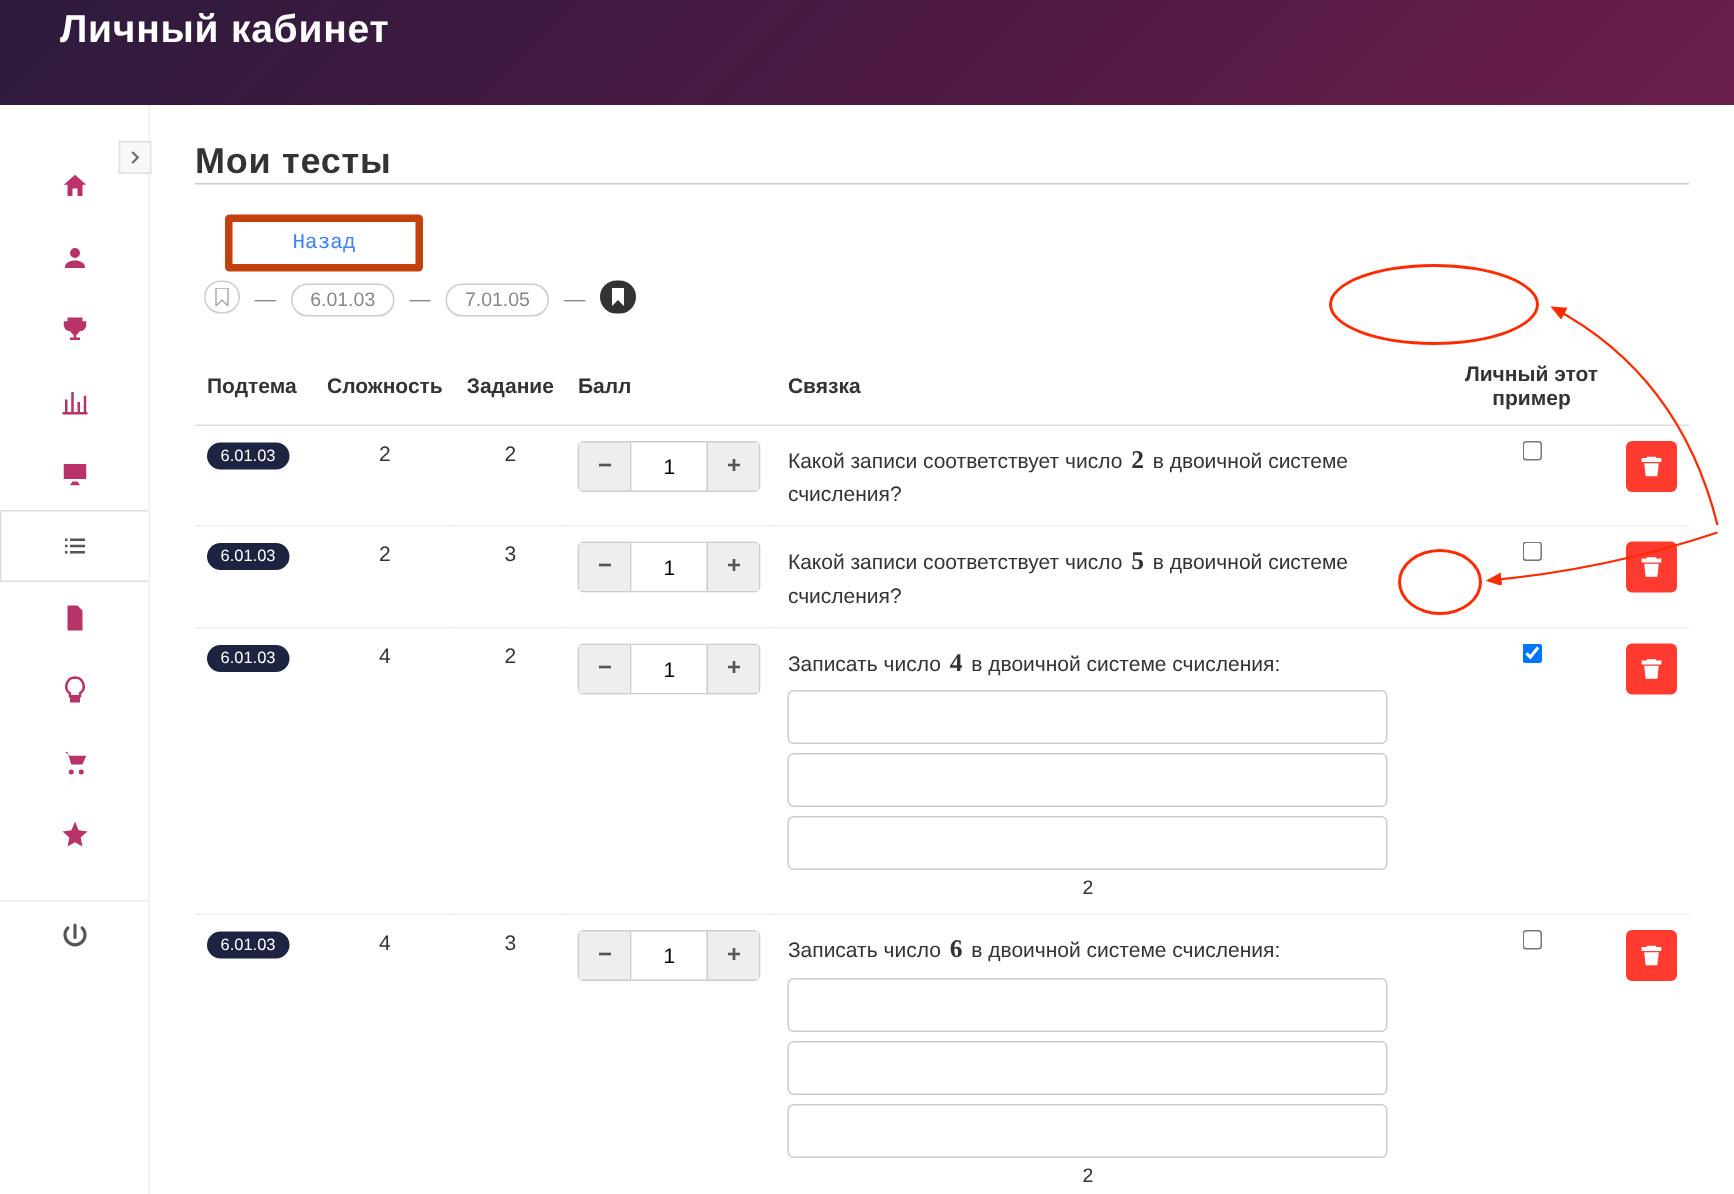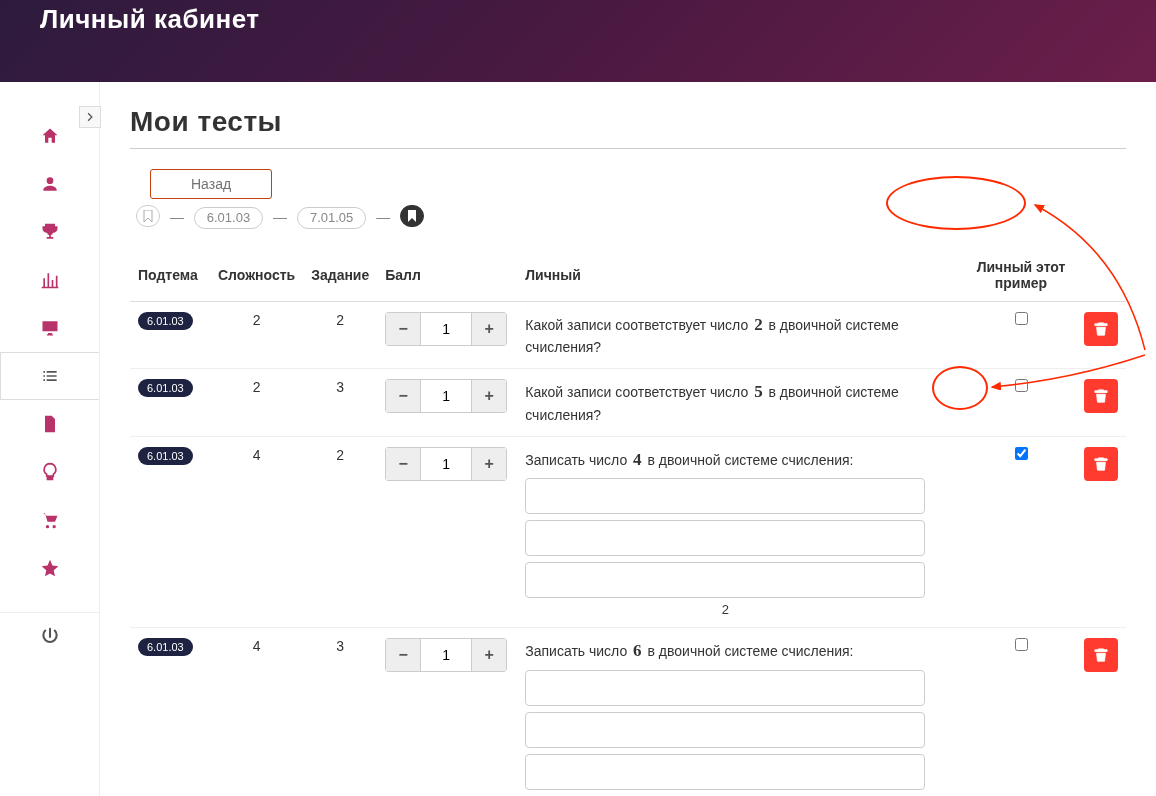--- a/index.html
+++ b/index.html
@@ -7,21 +7,21 @@
   font-family: -apple-system, BlinkMacSystemFont, "Segoe UI", Arial, sans-serif;
   background: #fff;
   color: #333;
   width: 1156px;
   height: 796px;
   overflow: hidden;
   position: relative;
 }
 .header {
   background: linear-gradient(135deg, #2d1b3d 0%, #4a1942 50%, #6b1f4a 100%);
-  height: 82px;
+  height: 70px;
   padding: 0 40px;
   display: flex;
   align-items: flex-start;
 }
 .header-title {
   color: #fff;
   font-size: 26px;
   font-weight: 600;
   letter-spacing: 0.5px;
   margin-top: 4px;
@@ -62,37 +62,37 @@
   color: #555;
 }
 .sidebar-item svg { width: 20px; height: 20px; fill: currentColor; }
 .sidebar-power { border-top: 1px solid #eee; margin-top: 20px; color: #555; }
 .main {
   flex: 1;
   padding: 24px 30px 0 30px;
   overflow-y: auto;
 }
 .page-title {
-  font-size: 28px;
+  font-size: 24px;
   font-weight: 600;
   color: #333;
-  margin-bottom: 10px;
   letter-spacing: 0.5px;
 }
 .divider { border: none; border-top: 1px solid #ccc; margin-bottom: 20px; }
 .back-btn {
-  border: 1px solid #c2410c;
-  color: #737373;
+  border: 5px solid #c2410c;
+  color: #3b82f6;
   background: #fff;
   padding: 6px 40px;
   font-size: 14px;
   border-radius: 3px;
   cursor: pointer;
   margin-left: 20px;
   margin-bottom: 6px;
+  font-family: Liberation Mono, monospace;
 }
 .breadcrumb {
   font-size: 14px;
   color: #888;
   margin-bottom: 20px;
 }
 .bc-chip {
   display: inline-flex;
   align-items: center;
   justify-content: center;
@@ -287,21 +287,21 @@
       </span>
     </div>
 
     <table class="tasks">
       <thead>
         <tr>
           <th style="width:80px">Подтема</th>
           <th class="center" style="width:80px">Сложность</th>
           <th class="center" style="width:60px">Задание</th>
           <th style="width:140px">Балл</th>
-          <th>Личный</th>
+          <th>Связка</th>
           <th class="center" style="width:110px">Личный этот пример</th>
           <th style="width:50px"></th>
         </tr>
       </thead>
       <tbody id="rows-body">
           <tr>
             <td><span class="tag">6.01.03</span></td>
             <td class="center">2</td>
             <td class="center">2</td>
             <td><div class="stepper">

